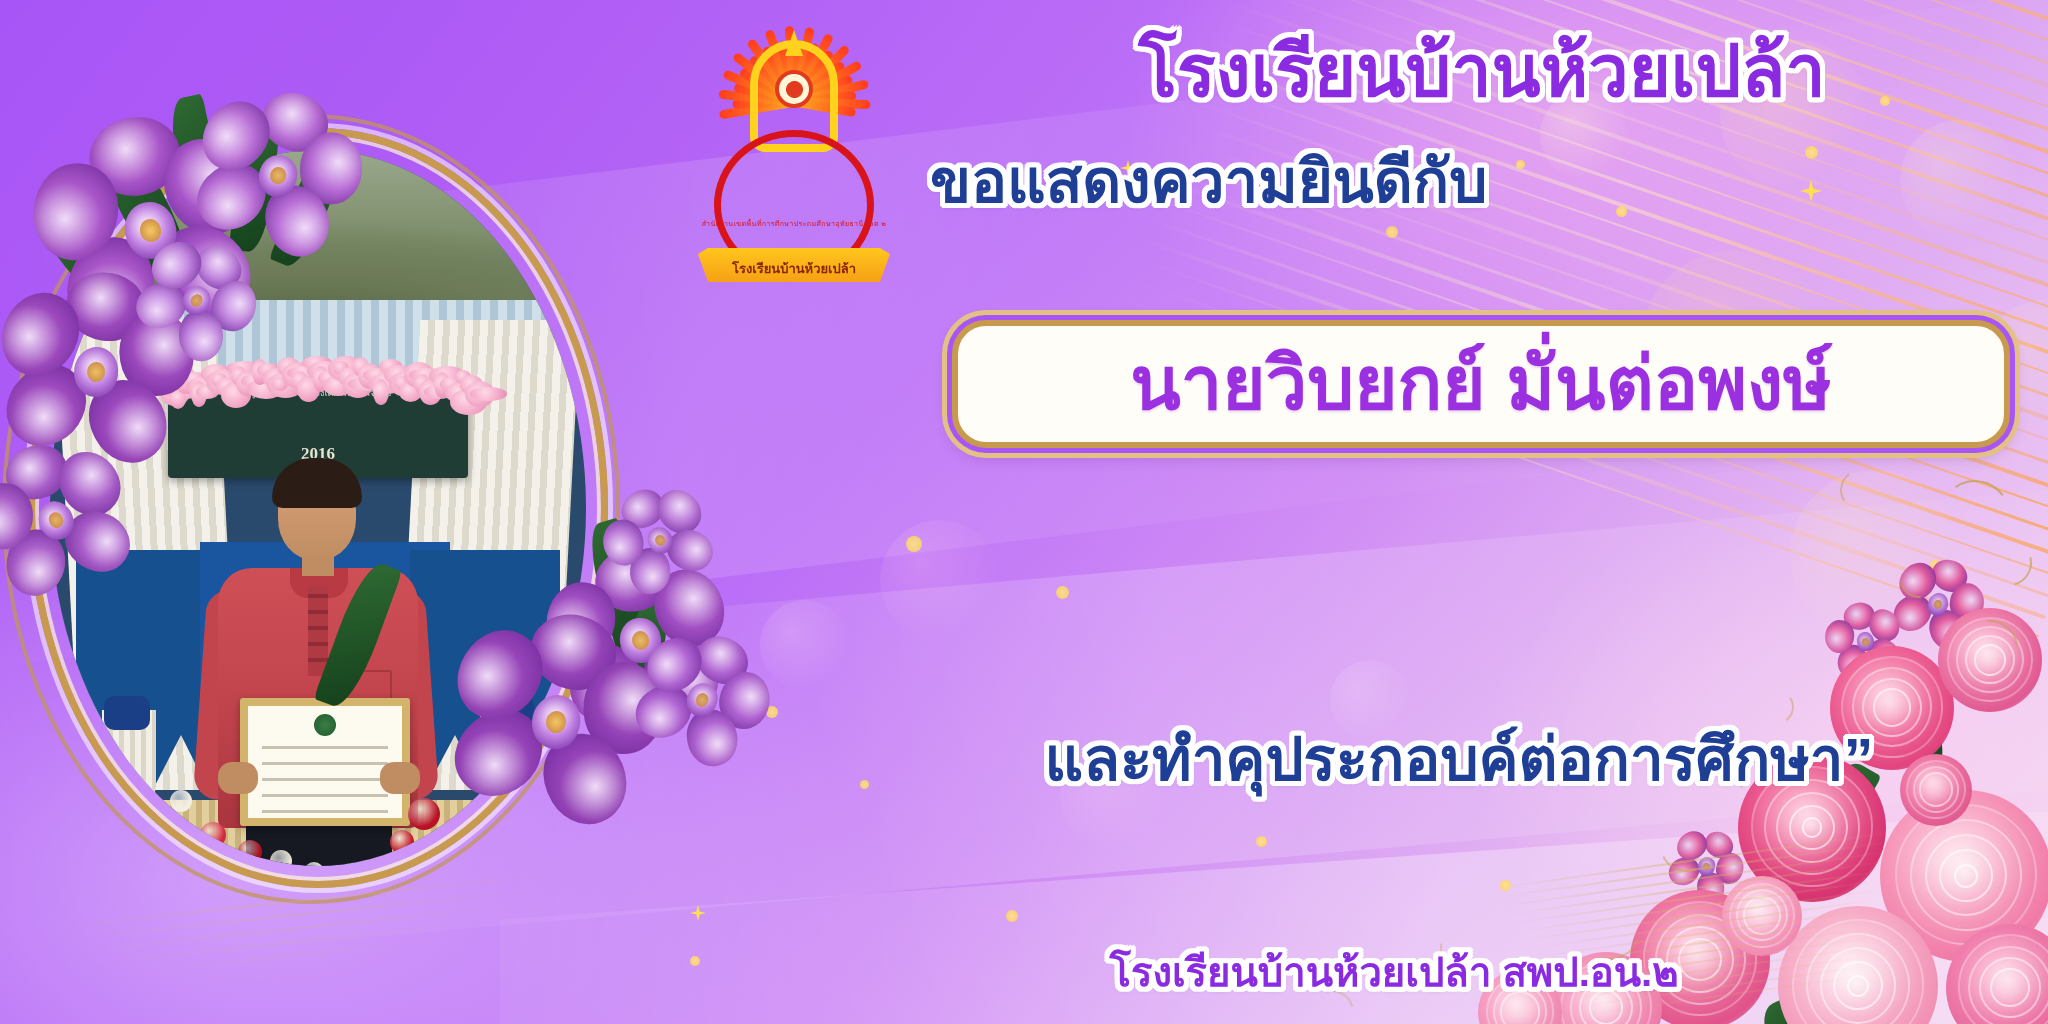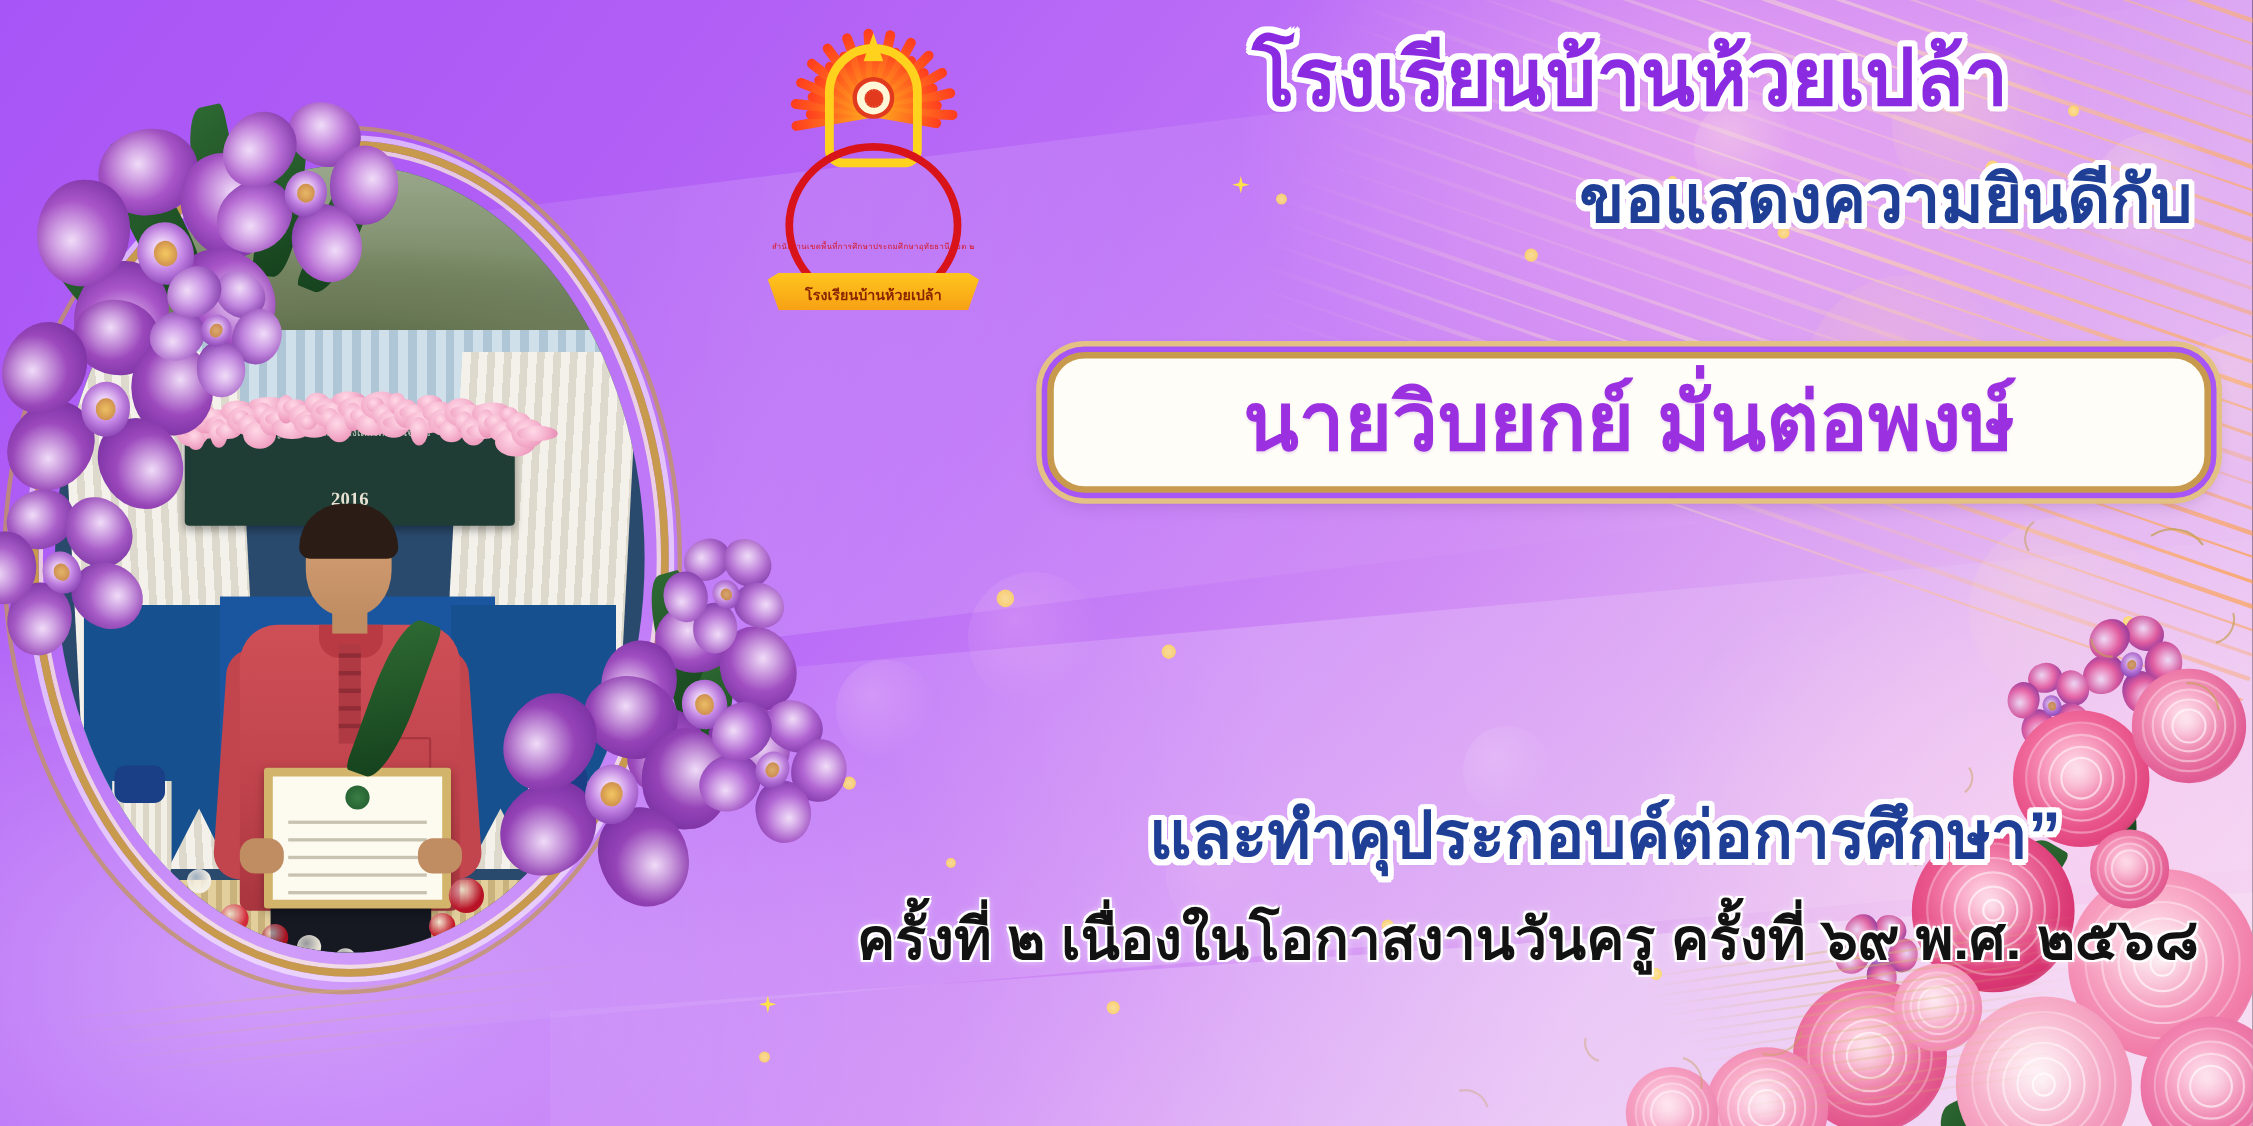--- a/index.html
+++ b/index.html
@@ -167,21 +167,21 @@
     text-shadow:
       -4px -4px 0 #fff, 4px -4px 0 #fff, -4px 4px 0 #fff, 4px 4px 0 #fff,
       -5px 0 0 #fff, 5px 0 0 #fff, 0 -5px 0 #fff, 0 5px 0 #fff,
       -3px -5px 0 #fff, 3px -5px 0 #fff, -3px 5px 0 #fff, 3px 5px 0 #fff,
       -5px -3px 0 #fff, 5px -3px 0 #fff, -5px 3px 0 #fff, 5px 3px 0 #fff,
       0 2px 6px rgba(20,30,100,.3);
   }
 
   #school-name{position:absolute;left:0;right:14px;top:34px;text-align:center;
     font-size:72px;font-weight:bold;line-height:1.05;letter-spacing:0px;}
-  #congrats{position:absolute;left:0;right:55px;top:150px;text-align:right;
+  #congrats{position:absolute;left:0;right:55px;top:150px;text-align:left;
     font-size:60px;font-weight:bold;line-height:1.05;}
 
   #name-box{position:absolute;left:22px;top:320px;width:1058px;height:128px;
     background:#fffdf7;border-radius:34px;
     border:6px solid #c79a4e;
     box-shadow:0 0 0 5px #a855f7, 0 0 0 10px #e3c184, 0 6px 18px rgba(60,10,90,.3);
     display:flex;align-items:center;justify-content:center;}
   #honoree-name{color:#9b30e0;font-size:74px;font-weight:bold;line-height:1;
     text-shadow:0 2px 2px rgba(140,60,200,.18);white-space:nowrap;}
 
@@ -701,16 +701,16 @@
     <div id="congrats" class="thaiblue">ขอแสดงความยินดีกับ</div>
 
     <div id="name-box">
       <span id="honoree-name">นายวิบยกย์  มั่นต่อพงษ์</span>
     </div>
 
 
 
     <div id="quote2" class="thaiblue">และทำคุประกอบค์ต่อการศึกษา”</div>
 
-    <div id="occasion">ครั้งที่ ๒ เนื่องในโอกาสงานวันครู  ครั้งที่ ๖๙  พ.ศ. ๒๕๖๘</div>
-
+
+    <div id="footer" class="thaiwhite">โรงเรียนบ้านห้วยเปล้า สพป.อน.๒</div>
   </div>
 </div>
 
 </body></html>

